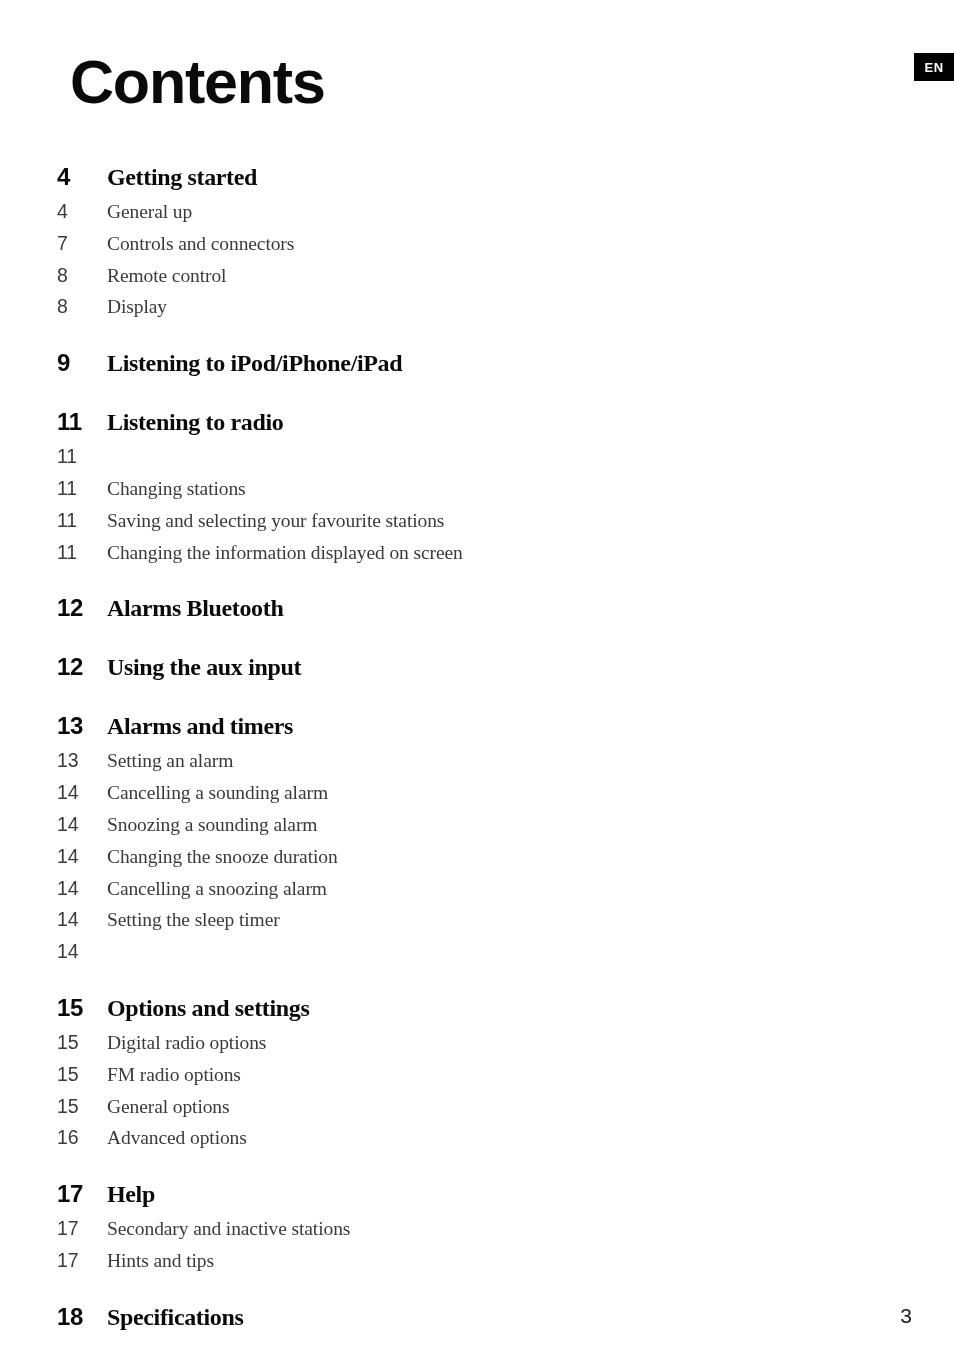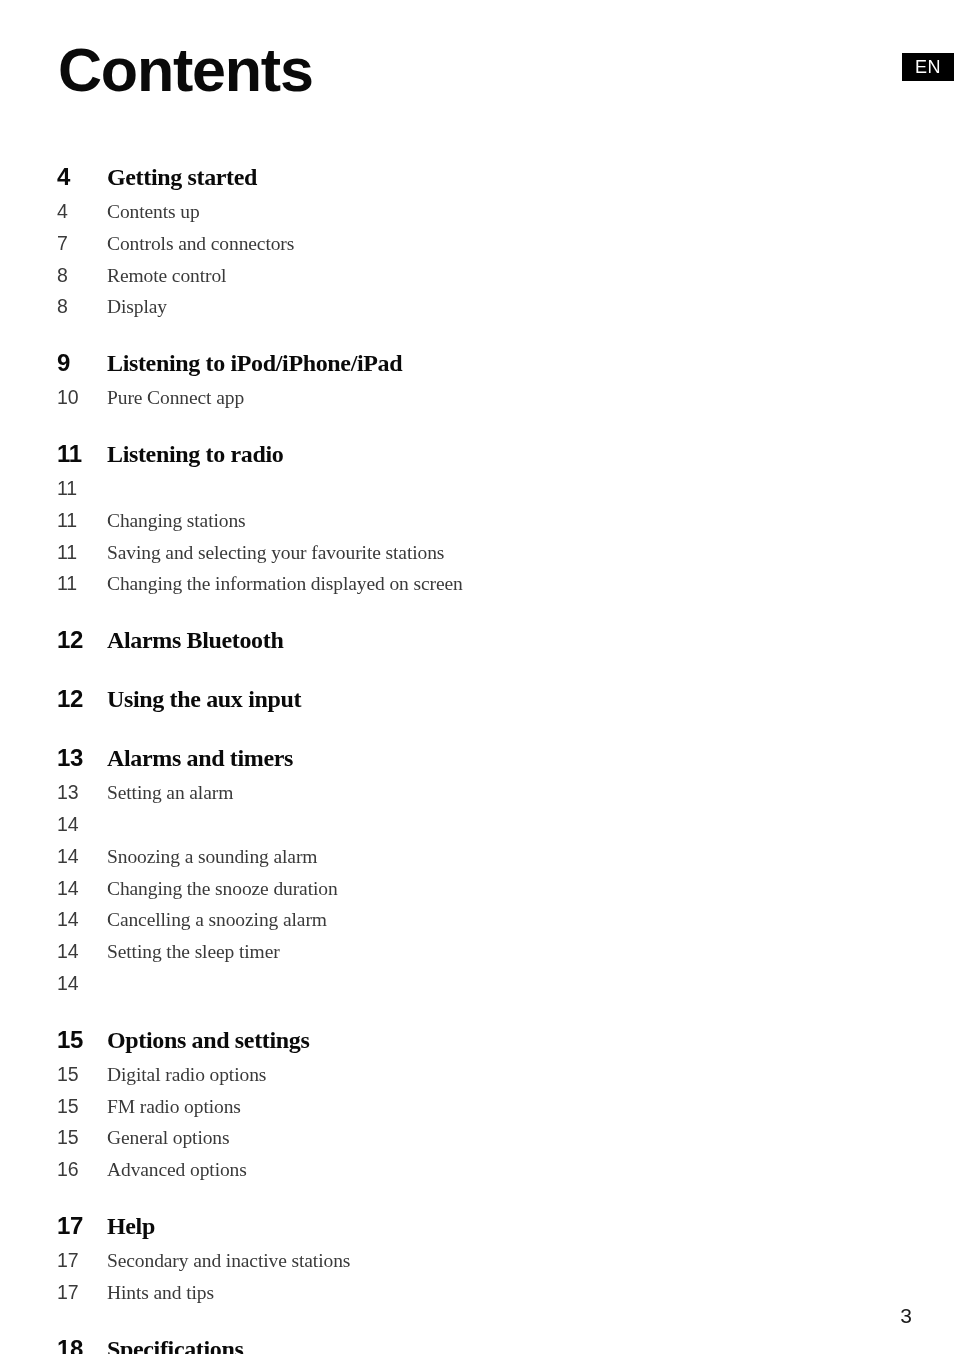--- a/index.html
+++ b/index.html
@@ -21,44 +21,44 @@
     width: 954px;
     height: 1354px;
     box-sizing: border-box;
   }
 
   
   .lang-badge {
     position: absolute;
     top: 53px;
     right: 0px;
-    width: 52px;
+    width: 40px;
     height: 28px;
     background: #000000;
     color: #ffffff;
-    font-size: 18px;
-    font-weight: normal;
+    font-size: 13px;
+    font-weight: bold;
     letter-spacing: 0.5px;
     display: flex;
     align-items: center;
     justify-content: center;
     line-height: 1;
   }
 
   
   .page-title {
     position: absolute;
     left: 58px;
     top: 38px;
     font-size: 61px;
     font-weight: bold;
     color: #0a0a0a;
     letter-spacing: -1.2px;
     line-height: 1.05;
-    margin: 0;
+    margin: 12px;
   }
 
   
   .toc {
     position: absolute;
     left: 0;
     top: 158px;
     width: 954px;
   }
 
@@ -135,44 +135,40 @@
   <h1 class="page-title">Contents</h1>
 
   <div class="toc">
       <div class="toc-section">
         <div class="toc-row heading">
           <span class="num">4</span>
           <span class="label">Getting started</span>
         </div>
         <div class="toc-row sub">
           <span class="num">4</span>
-          <span class="label">Contents up</span>
+          <span class="label">General up</span>
         </div>
         <div class="toc-row sub">
           <span class="num">7</span>
           <span class="label">Controls and connectors</span>
         </div>
         <div class="toc-row sub">
           <span class="num">8</span>
           <span class="label">Remote control</span>
         </div>
         <div class="toc-row sub">
           <span class="num">8</span>
           <span class="label">Display</span>
         </div>
       </div>
       <div class="toc-section">
         <div class="toc-row heading">
           <span class="num">9</span>
           <span class="label">Listening to iPod/iPhone/iPad</span>
         </div>
-        <div class="toc-row sub">
-          <span class="num">10</span>
-          <span class="label">Pure Connect app</span>
-        </div>
       </div>
       <div class="toc-section">
         <div class="toc-row heading">
           <span class="num">11</span>
           <span class="label">Listening to radio</span>
         </div>
         <div class="toc-row sub">
           <span class="num">11</span>
         </div>
         <div class="toc-row sub">
@@ -204,20 +200,21 @@
         <div class="toc-row heading">
           <span class="num">13</span>
           <span class="label">Alarms and timers</span>
         </div>
         <div class="toc-row sub">
           <span class="num">13</span>
           <span class="label">Setting an alarm</span>
         </div>
         <div class="toc-row sub">
           <span class="num">14</span>
+          <span class="label">Cancelling a sounding alarm</span>
         </div>
         <div class="toc-row sub">
           <span class="num">14</span>
           <span class="label">Snoozing a sounding alarm</span>
         </div>
         <div class="toc-row sub">
           <span class="num">14</span>
           <span class="label">Changing the snooze duration</span>
         </div>
         <div class="toc-row sub">

